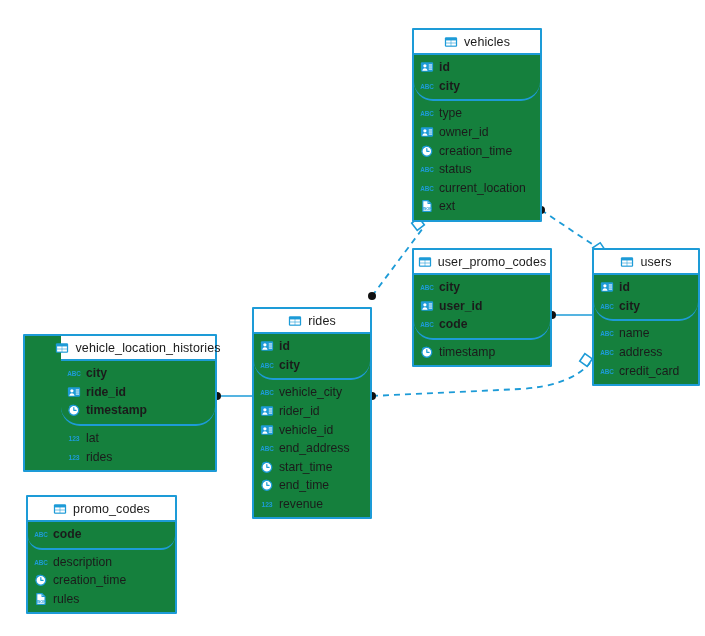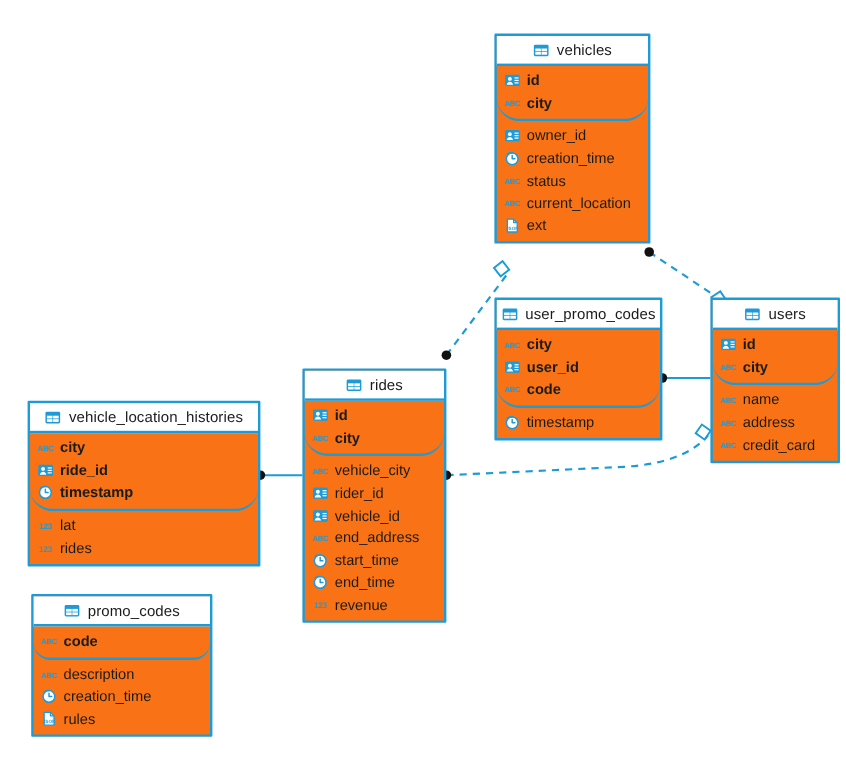--- a/index.html
+++ b/index.html
@@ -19,21 +19,21 @@
     position: absolute;
     left: 0; top: 0;
     width: 705px;
     height: 636px;
     pointer-events: none;
   }
   .entity {
     position: absolute;
     box-sizing: border-box;
     border: 2px solid #1d9bd7;
-    background: #f97316;
+    background: #15803d;
     border-radius: 1px;
   }
   .ent-header {
     box-sizing: border-box;
     height: 25px;
     display: flex;
     align-items: center;
     justify-content: center;
     gap: 6px;
     border-bottom: 2px solid #1d9bd7;
@@ -140,20 +140,28 @@
                 <text x="8" y="11.1" font-family="Liberation Sans, sans-serif" font-size="7.3" font-weight="bold" fill="#1d9bd7" text-anchor="middle" letter-spacing="-0.2">ABC</text>
               </svg>
             </span>
             <span class="col-name">city</span>
           </div>
         </div>
         <div class="ent-section">
           <div class="col">
             <span style="display: inline-flex; flex: 0 0 14px; width: 14px; height: 14px;">
               <svg class="ico" viewBox="0 0 16 16">
+                <text x="8" y="11.1" font-family="Liberation Sans, sans-serif" font-size="7.3" font-weight="bold" fill="#1d9bd7" text-anchor="middle" letter-spacing="-0.2">ABC</text>
+              </svg>
+            </span>
+            <span class="col-name">type</span>
+          </div>
+          <div class="col">
+            <span style="display: inline-flex; flex: 0 0 14px; width: 14px; height: 14px;">
+              <svg class="ico" viewBox="0 0 16 16">
                 <rect x="1" y="2.6" width="14" height="10.8" rx="1.3" fill="#1d9bd7"></rect>
                 <circle cx="5.6" cy="6.6" r="1.85" fill="#ffffff"></circle>
                 <path d="M2.5 12.2c0.5-1.9 1.75-2.85 3.1-2.85s2.6 0.95 3.1 2.85z" fill="#ffffff"></path>
                 <rect x="10.0" y="5.1" width="3.9" height="1.15" fill="#ffffff"></rect>
                 <rect x="10.0" y="7.45" width="3.9" height="1.15" fill="#ffffff"></rect>
                 <rect x="10.0" y="9.8" width="3.9" height="1.15" fill="#ffffff"></rect>
               </svg>
             </span>
             <span class="col-name">owner_id</span>
           </div>
@@ -417,21 +425,21 @@
           <div class="col">
             <span style="display: inline-flex; flex: 0 0 14px; width: 14px; height: 14px;">
               <svg class="ico" viewBox="0 0 16 16">
                 <text x="8" y="11.3" font-family="Liberation Sans, sans-serif" font-size="7.8" font-weight="bold" fill="#1d9bd7" text-anchor="middle" letter-spacing="-0.2">123</text>
               </svg>
             </span>
             <span class="col-name">revenue</span>
           </div>
         </div>
       </div>
-      <div class="entity" style="left: 23px; top: 334px; width: 194px;">
+      <div class="entity" style="left: 23px; top: 334px; width: 194px; padding-left: 36px;">
         <div class="ent-header">
           <span style="display: inline-flex; flex: 0 0 14px; width: 14px; height: 14px;">
             <svg class="ico" viewBox="0 0 16 16">
               <rect x="1" y="2.5" width="14" height="11" rx="1.4" fill="#1d9bd7"></rect>
               <rect x="2.4" y="6.2" width="5.3" height="2.6" fill="#ffffff"></rect>
               <rect x="8.3" y="6.2" width="5.3" height="2.6" fill="#ffffff"></rect>
               <rect x="2.4" y="9.5" width="5.3" height="2.6" fill="#ffffff"></rect>
               <rect x="8.3" y="9.5" width="5.3" height="2.6" fill="#ffffff"></rect>
             </svg>
           </span>

